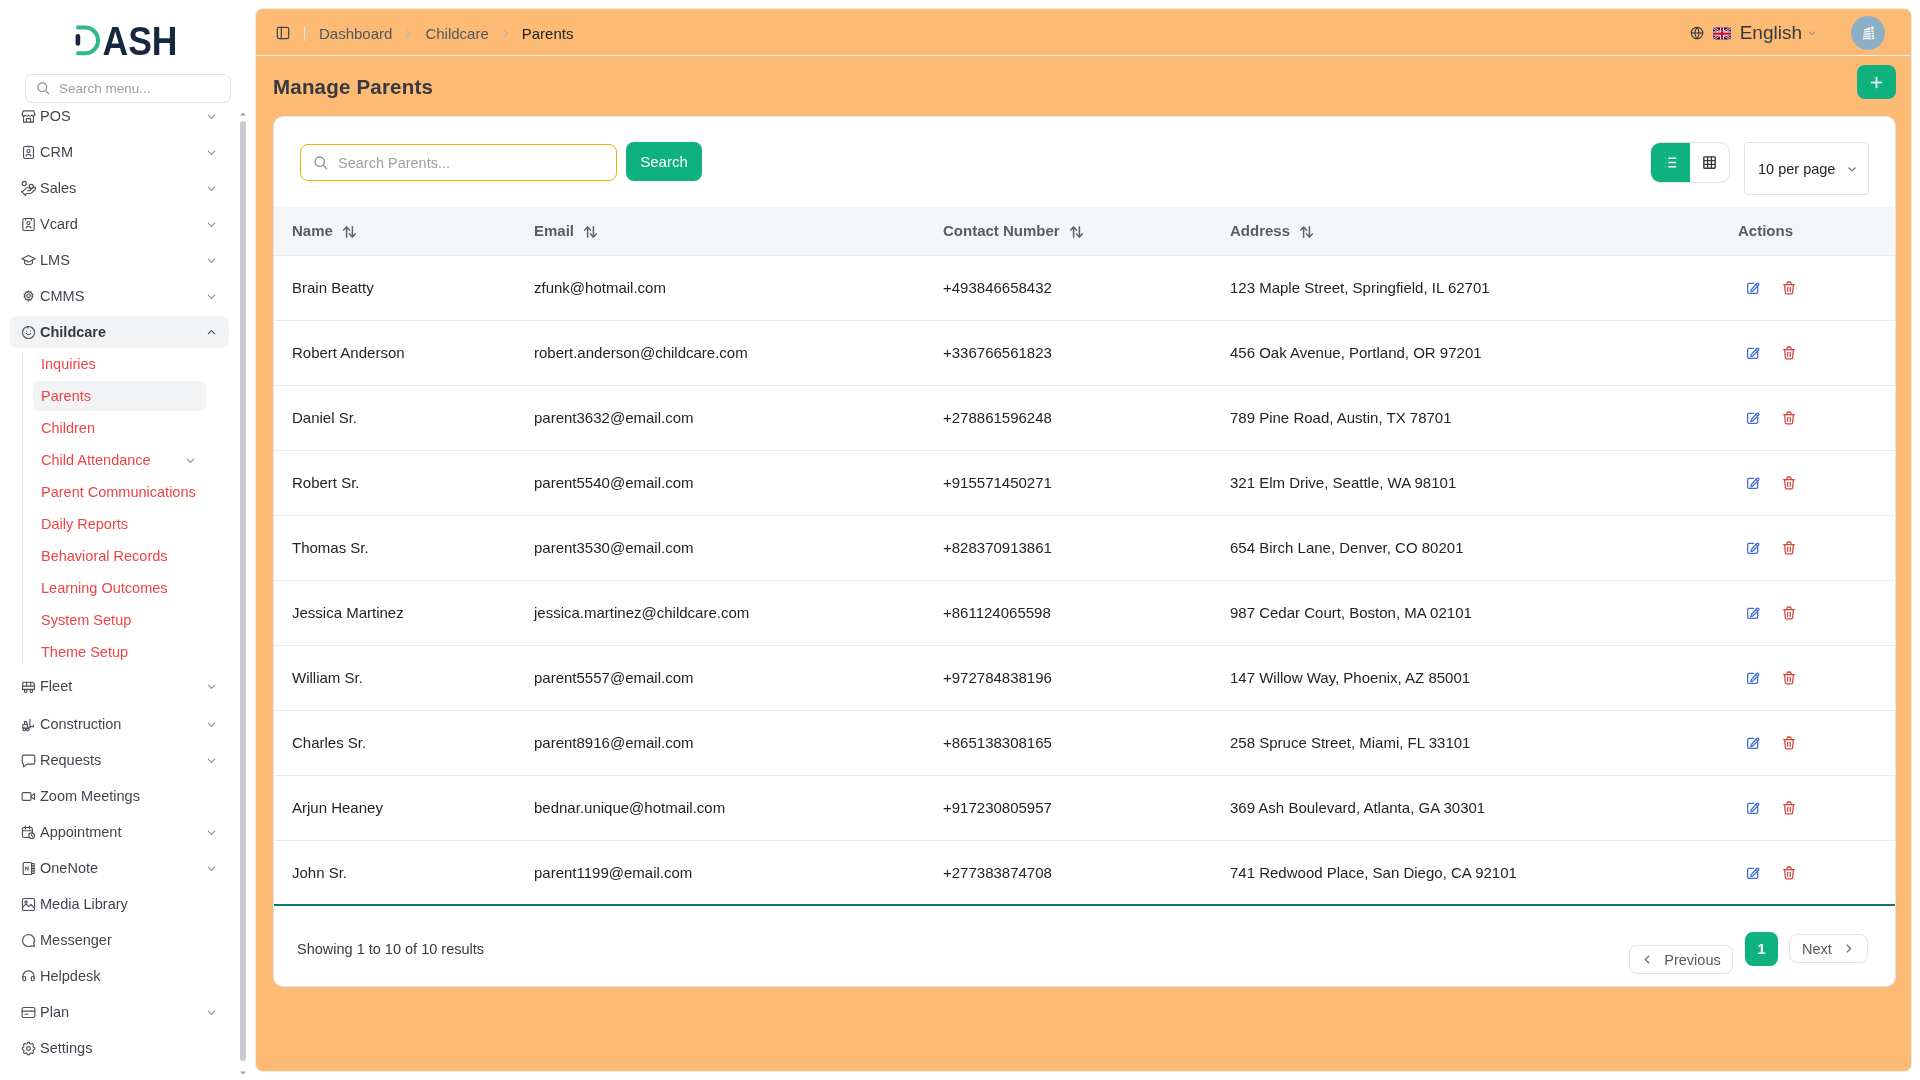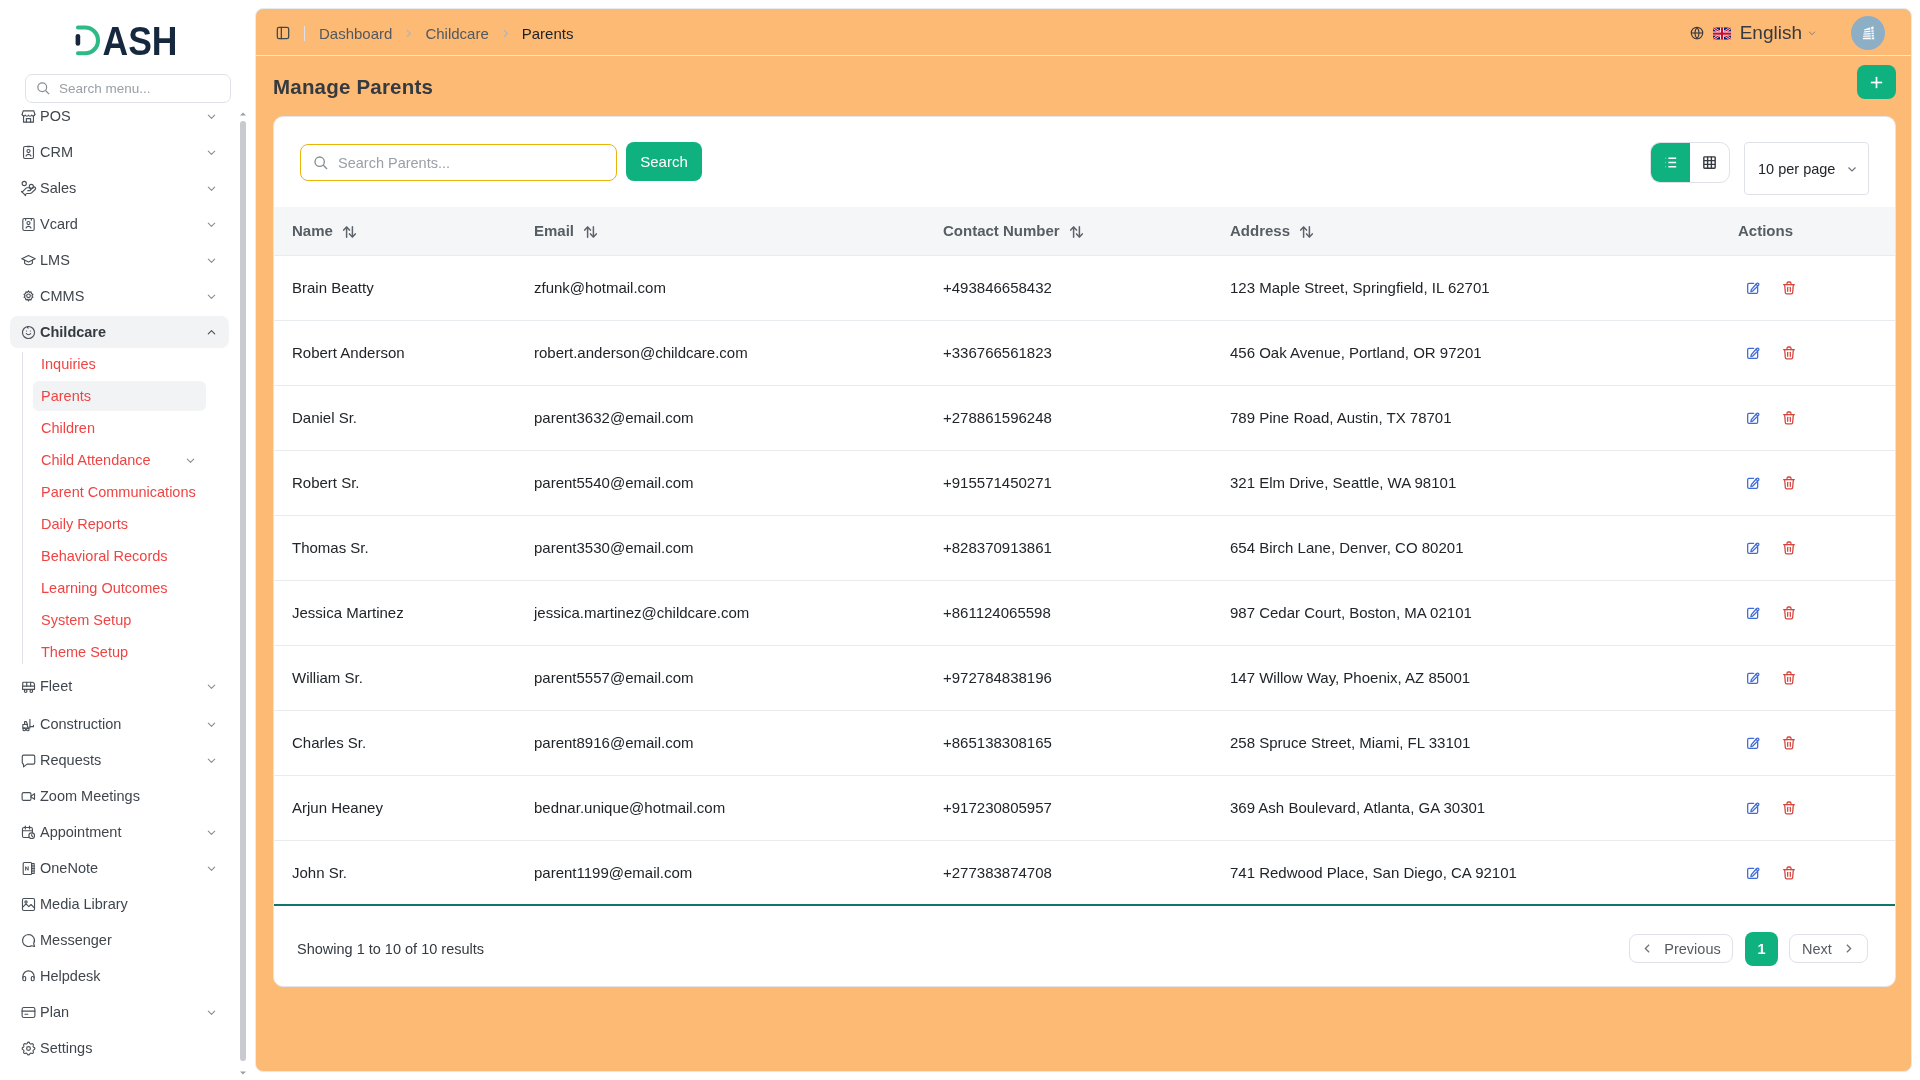--- a/index.html
+++ b/index.html
@@ -69,21 +69,21 @@
 .c1 { padding-left:18px; width:260px; }
 .c2 { width:409px; }
 .c3 { width:287px; }
 .c4 { width:508px; }
 .c5 { }
 .act { display:flex; align-items:center; gap:20px; padding-left:7px; }
 #pgn { position:absolute; left:0; bottom:0; width:100%; height:82px; border-top:2px solid #0f766e; }
 #pgn .info { position:absolute; left:23px; top:35px; font-size:14.5px; color:#343a40; }
 .pbtn { position:absolute; height:29px; border:1px solid #dee2e6; border-radius:8px; color:#555b61;
   font-size:14.5px; display:flex; align-items:center; justify-content:center; top:28px; }
-#prevb { right:162px; width:104px; }
+#prevb { right:162px; width:104px;margin-top:11px; }
 #oneb { right:117px; width:33px; height:34px; top:26px; background:#0fb27e; border:none; color:#fff; font-weight:bold; }
 #nextb { right:27px; width:79px; }
 </style>
 </head>
 <body>
 <div id="sidebar">
   <svg id="logo" width="120" height="44" viewBox="0 0 120 44">
     <rect x="5.6" y="15.9" width="4.6" height="11.8" rx="2.3" fill="#17263c"></rect>
     <path d="M8 9.5 H15.1 A12.9 12.9 0 0 1 15.1 35.3 H8" fill="none" stroke="#2eba87" stroke-width="4.1" stroke-linecap="round"></path>
     <text x="32.5" y="37.3" font-family="Liberation Sans" font-size="41" font-weight="bold" fill="#16283e" textLength="75" lengthAdjust="spacingAndGlyphs">ASH</text>

